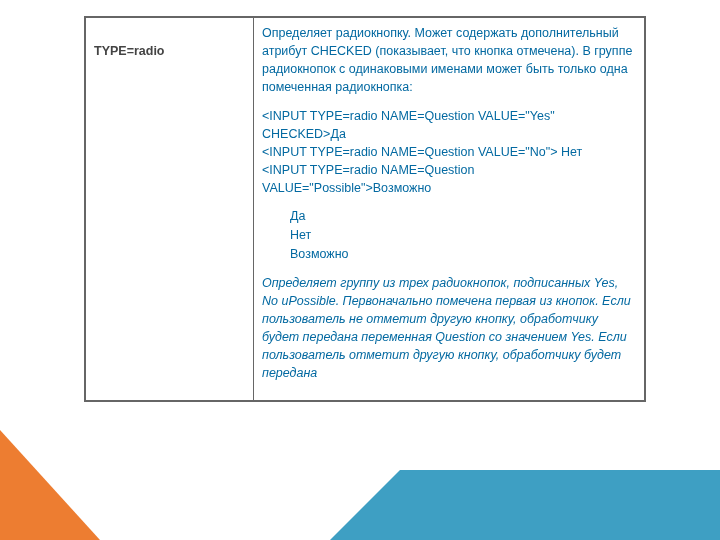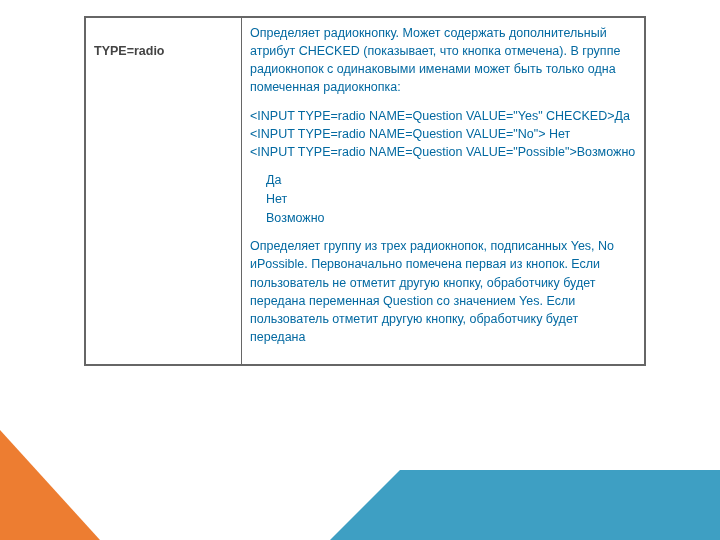--- a/index.html
+++ b/index.html
@@ -53,36 +53,36 @@
   }
   td {
     border: 1px solid #666;
     vertical-align: top;
     padding: 6px 8px;
     font-size: 12.5px;
     line-height: 1.45;
     color: #0369a1;
   }
   td.left-col {
-    width: 156px;
+    width: 168px;
     font-weight: bold;
     color: #444;
     padding-top: 24px;
   }
   td.right-col {
     width: auto;
   }
   .block { margin-bottom: 10px; }
-  .block:last-child { margin-bottom: 12px; }
+  .block:last-child { margin-bottom: 12px; font-style: italic; }
   .radio-options {
     padding-left: 12px;
     margin: 4px 0 10px 0;
   }
   .radio-options div {
-    margin: 1px 4px;
+    margin: 1px 16px;
   }
 </style>
 </head>
 <body>
 
 <div class="deco-orange"></div>
 <div class="deco-blue"></div>
 
 <div class="table-wrap">
   <table>

